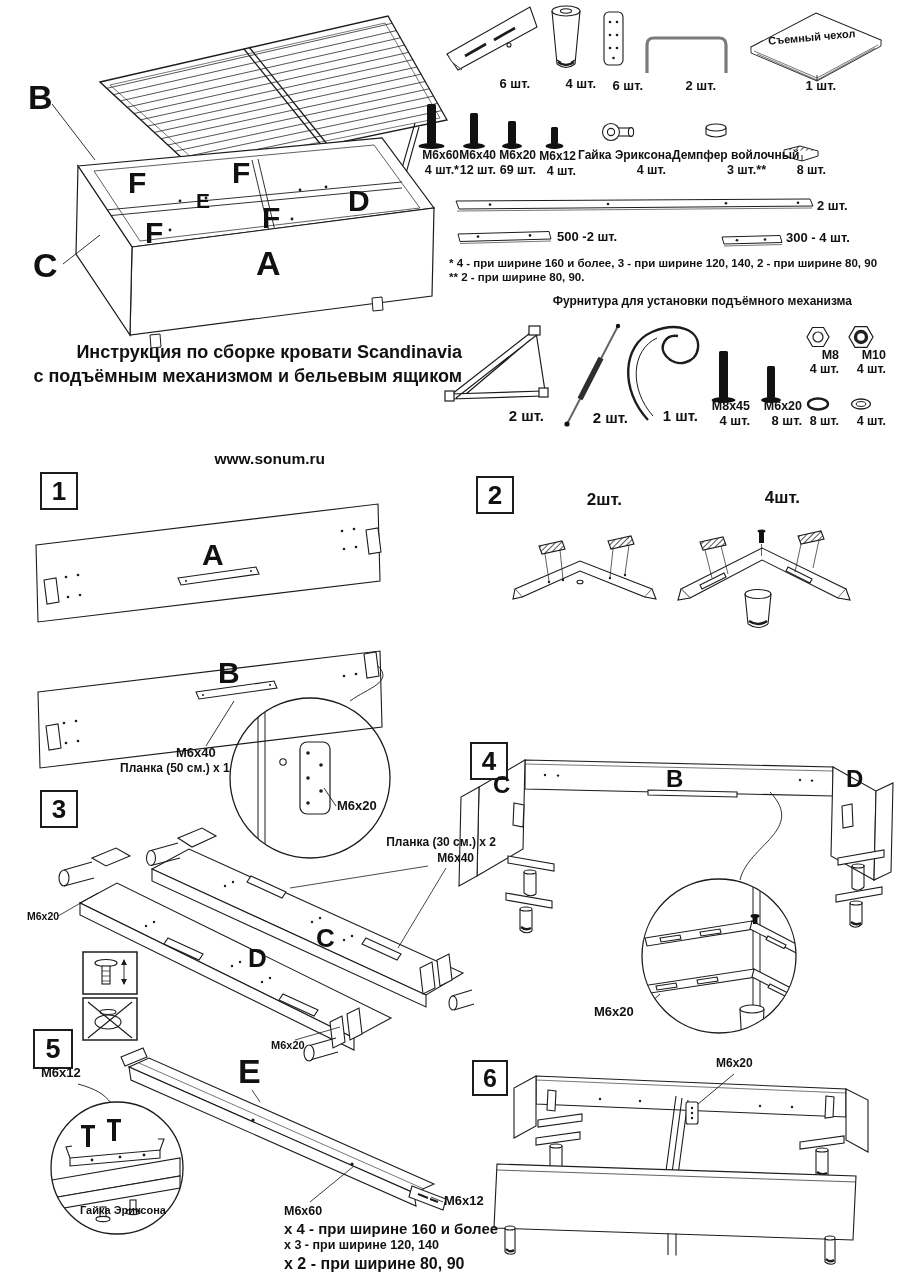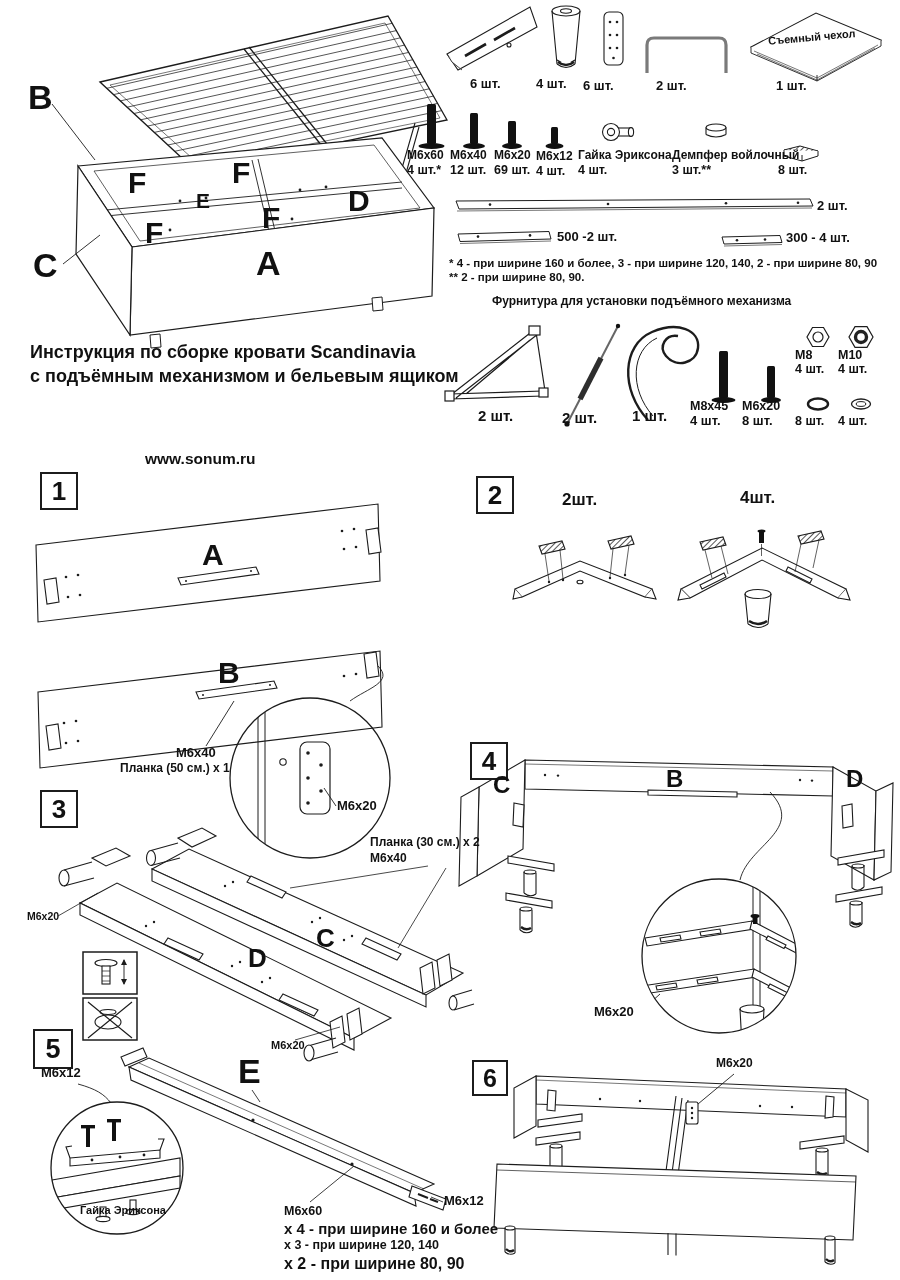--- a/index.html
+++ b/index.html
@@ -1,20 +1,20 @@
 <!DOCTYPE html>
 <html><head>
 <meta charset="utf-8">
 <style>
   html,body{margin:0;padding:0;background:#fff;}
   .page{position:relative;width:900px;height:1280px;background:#fff;overflow:hidden;
         font-family:"Liberation Sans",sans-serif;color:#111;}
   .art{position:absolute;left:0;top:0;z-index:0;}
   .lbl{position:absolute;font-weight:bold;white-space:nowrap;line-height:1.12;z-index:2;}
-  .ctr{text-align:left;}
+  .ctr{text-align:right;}
   .stepbox{position:absolute;border:2px solid #1c1c1c;background:#fff;z-index:2;
            display:flex;align-items:center;justify-content:center;font-weight:bold;}
 </style>
 </head>
 <body>
 
 <div class="page">
 
 <svg class="art" width="900" height="1280" viewBox="0 0 900 1280">
   <defs>

